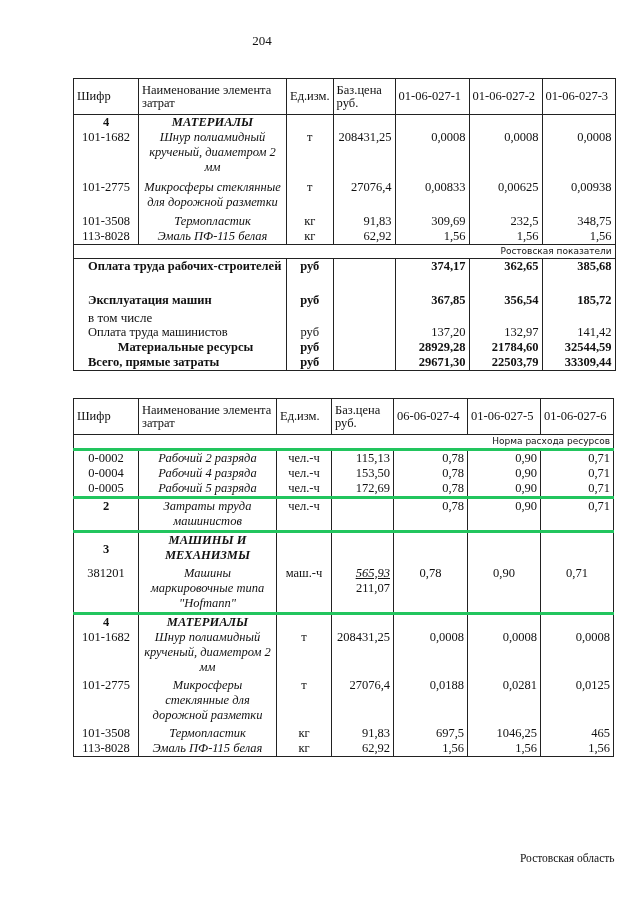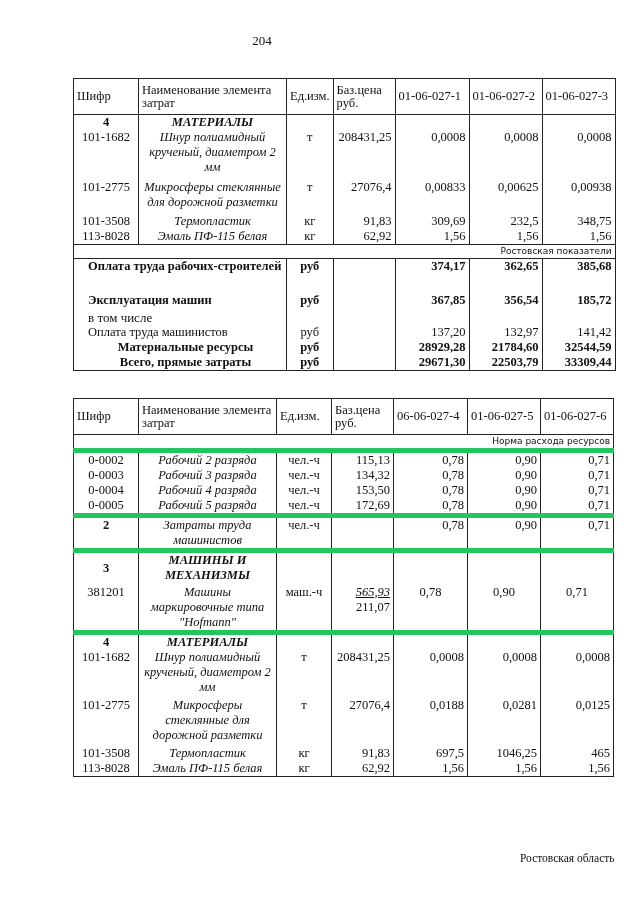--- a/index.html
+++ b/index.html
@@ -11,21 +11,21 @@
               font-size:12.5px; line-height:15px; }
   table.est td, table.est th { padding:0 3px; vertical-align:top; }
   table.est th { font-weight:normal; border:1px solid #222; vertical-align:middle; text-align:left; height:35px; line-height:13px; }
   .c-code { text-align:center; border-left:1px solid #222; border-right:1px solid #222; }
   .c-name { text-align:center; border-right:1px solid #222;font-style:italic; }
   .c-unit { text-align:center; border-right:1px solid #222; }
   .c-num  { text-align:right; border-right:1px solid #222; }
   .bold { font-weight:bold; }
   .sep td { border:1px solid #222; font-family:"DejaVu Sans", sans-serif; font-size:9px; text-align:right; height:13px; line-height:13px; padding-right:6px;}
   .bottom td { border-bottom:1px solid #222; }
-  .topline td { border-top:5px solid #22c55e;margin-top:8px; }
+  .topline td { border-top:3px solid #22c55e;margin-top:8px; }
   .ind { padding-left:14px !important; }
   .underline { text-decoration:underline;font-style:italic; }
   #t1 { top:78px; }
   #t2 { top:398px; }
 </style>
 </head>
 <body>
 
 <div class="page-num">204</div>
 
@@ -131,21 +131,21 @@
   </tr>
   <tr>
     <td colspan="2" class="c-code bold ind" style="text-align:center">Материальные ресурсы</td>
     <td class="c-unit bold">руб</td>
     <td class="c-num"></td>
     <td class="c-num bold">28929,28</td>
     <td class="c-num bold">21784,60</td>
     <td class="c-num bold">32544,59</td>
   </tr>
   <tr class="bottom">
-    <td colspan="2" class="c-code bold ind" style="text-align:center">Всего, прямые затраты</td>
+    <td colspan="2" class="c-code bold ind" style="text-align:left">Всего, прямые затраты</td>
     <td class="c-unit bold">руб</td>
     <td class="c-num"></td>
     <td class="c-num bold">29671,30</td>
     <td class="c-num bold">22503,79</td>
     <td class="c-num bold">33309,44</td>
   </tr>
 </tbody>
   </table>
 
 <table class="est" id="t2">
@@ -169,29 +169,20 @@
     <th>01-06-027-6</th>
   </tr>
   <tr class="sep">
     <td colspan="7">Норма расхода ресурсов</td>
   </tr>
   <tr class="topline">
     <td class="c-code">0-0002</td>
     <td class="c-name">Рабочий 2 разряда</td>
     <td class="c-unit">чел.-ч</td>
     <td class="c-num">115,13</td>
-    <td class="c-num">0,78</td>
-    <td class="c-num">0,90</td>
-    <td class="c-num">0,71</td>
-  </tr>
-  <tr>
-    <td class="c-code">0-0003</td>
-    <td class="c-name">Рабочий 3 разряда</td>
-    <td class="c-unit">чел.-ч</td>
-    <td class="c-num">134,32</td>
     <td class="c-num">0,78</td>
     <td class="c-num">0,90</td>
     <td class="c-num">0,71</td>
   </tr>
   <tr>
     <td class="c-code">0-0004</td>
     <td class="c-name">Рабочий 4 разряда</td>
     <td class="c-unit">чел.-ч</td>
     <td class="c-num">153,50</td>
     <td class="c-num">0,78</td>

